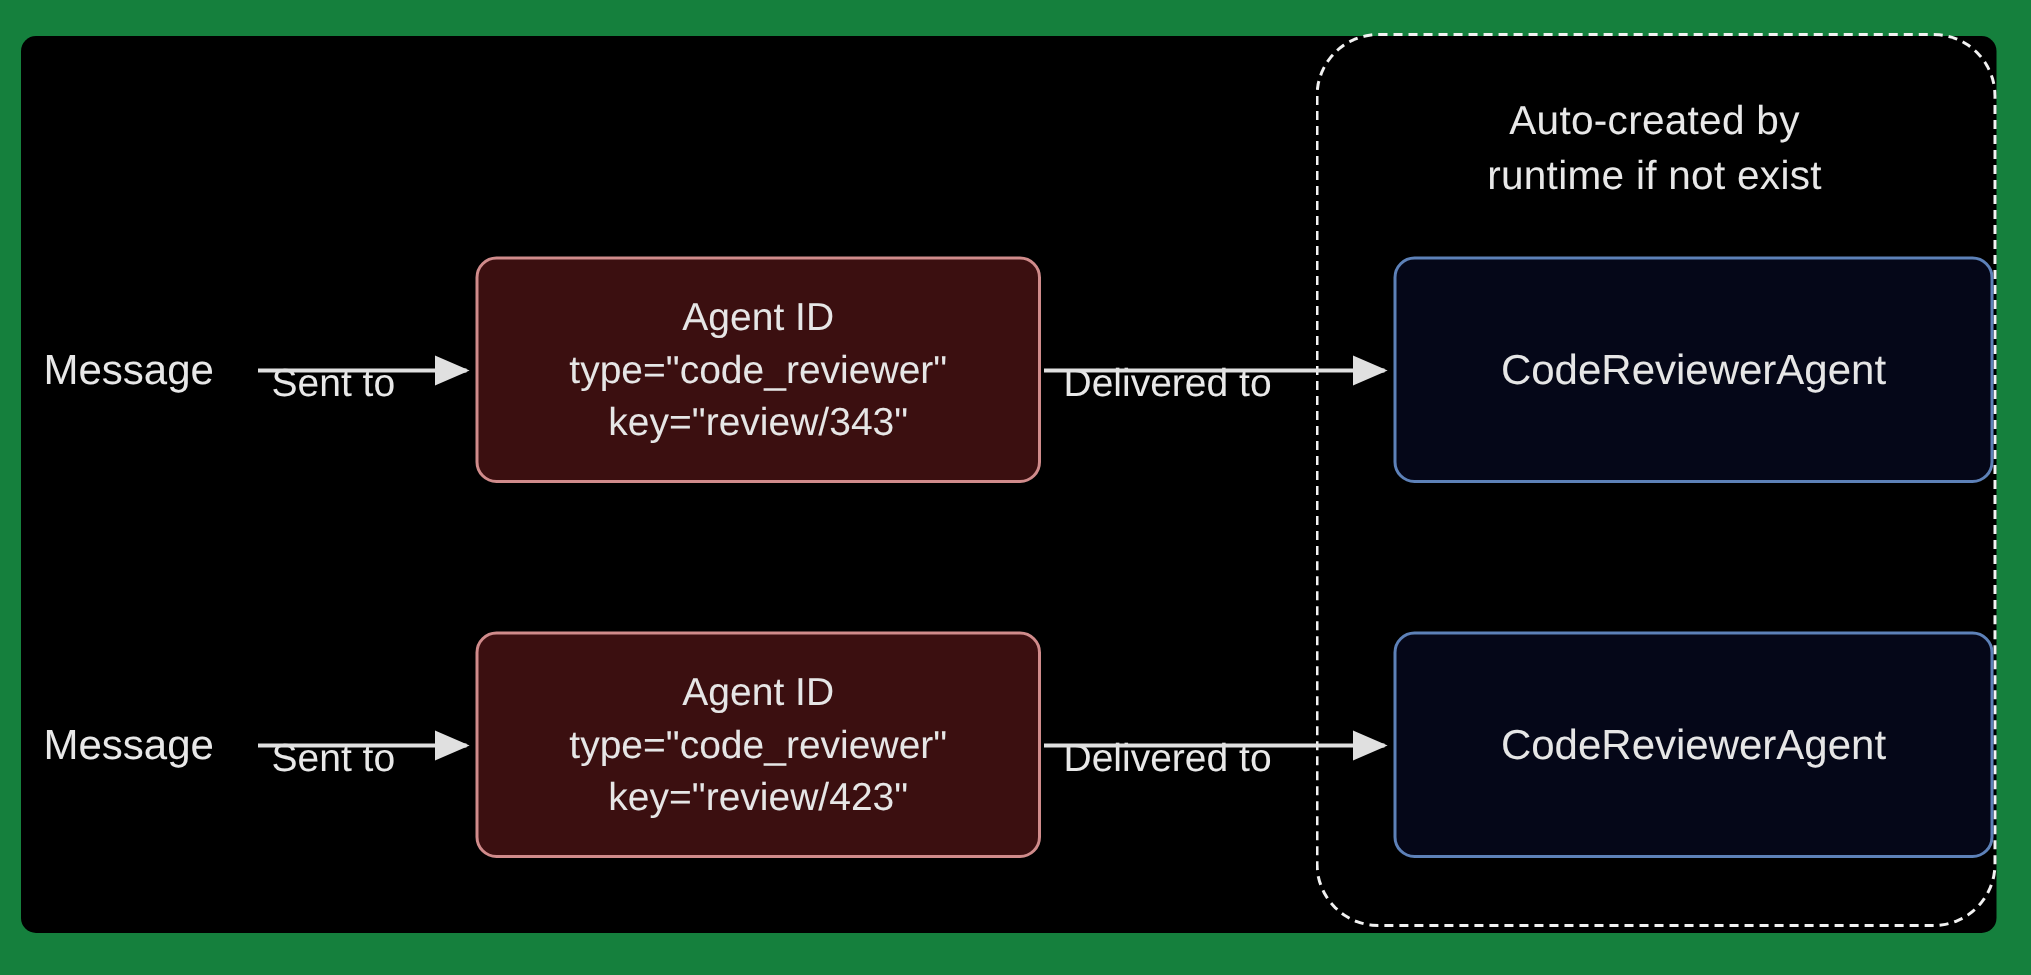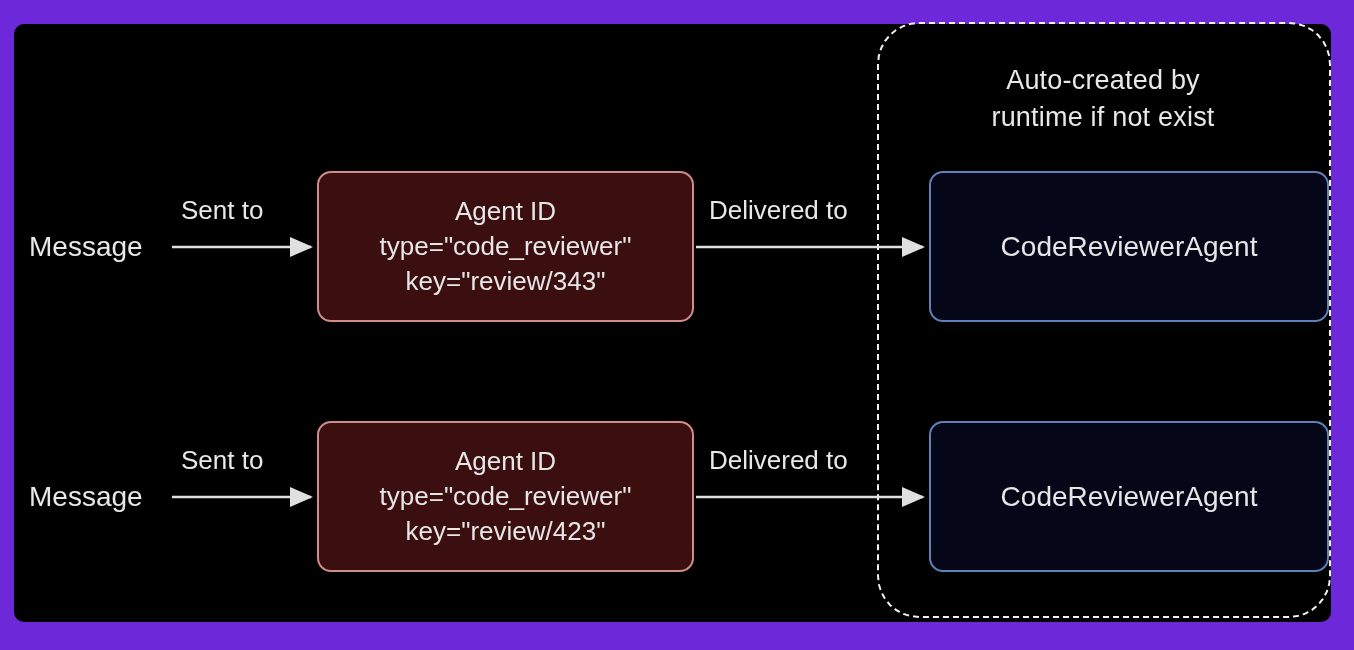--- a/index.html
+++ b/index.html
@@ -10,21 +10,21 @@
     height: 650px;
     overflow: hidden;
     background: #1a1c21;
     font-family: "Liberation Sans", sans-serif;
   }
 
   #diagram-root {
     position: relative;
     width: 1354px;
     height: 650px;
-    background: #6d28d9;
+    background: #15803d;
   }
 
   
   .canvas-panel {
     position: absolute;
     left: 14px;
     top: 24px;
     width: 1317px;
     height: 598px;
     background: #000000;
@@ -103,20 +103,21 @@
   .source-r1 { left: 29px; top: 230px; }
   .source-r2 { left: 29px; top: 480px; }
 
   
   .edge-label {
     position: absolute;
     color: #e8e8e8;
     font-size: 26px;
     line-height: 30px;
     white-space: nowrap;
+    margin-top: 45px;
   }
 
   .lbl-sent-1  { left: 181px; top: 195px; }
   .lbl-sent-2  { left: 181px; top: 445px; }
   .lbl-deliv-1 { left: 709px; top: 195px; }
   .lbl-deliv-2 { left: 709px; top: 445px; }
 
   
   .arrow-layer {
     position: absolute;

